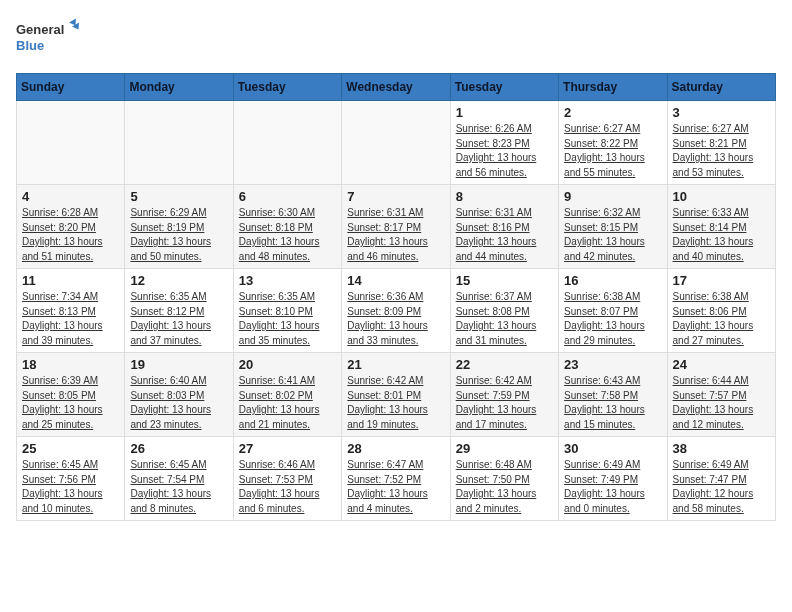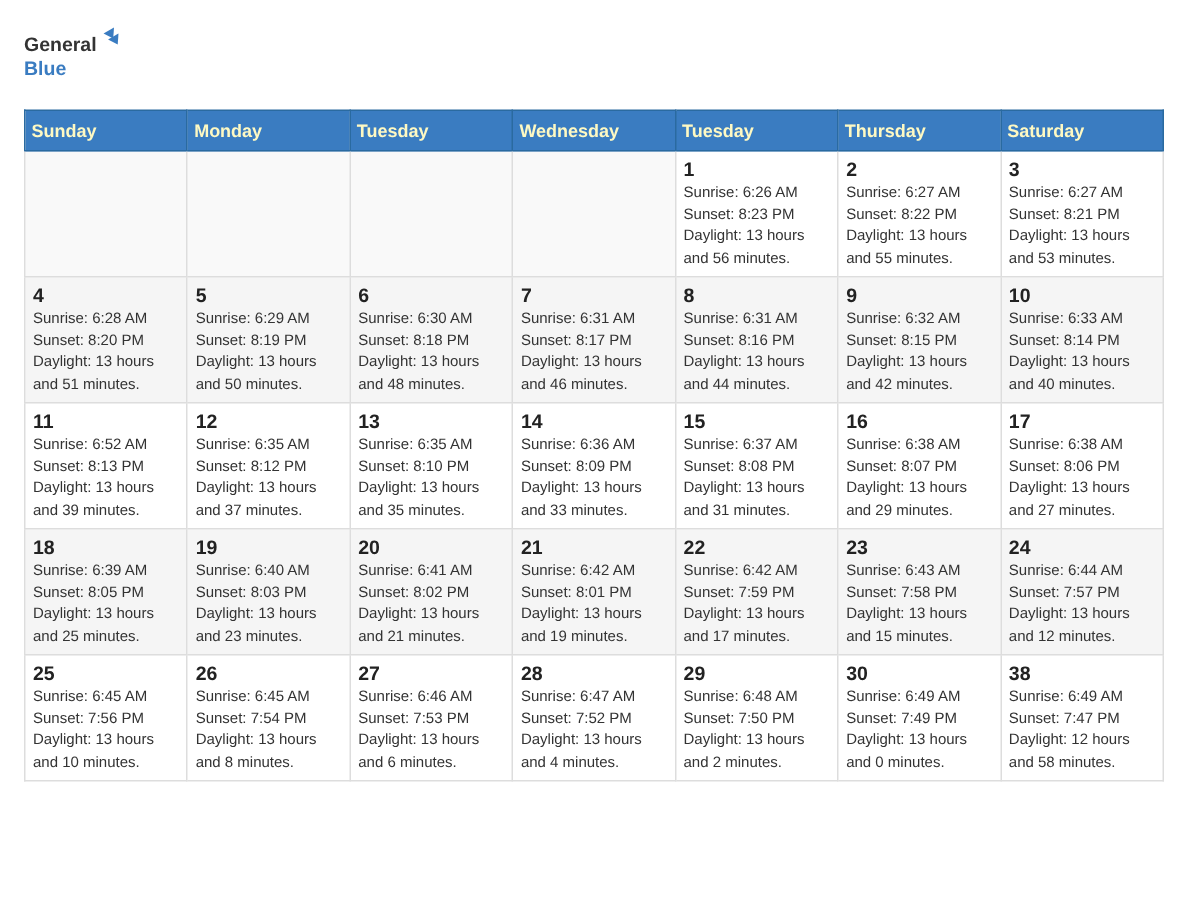--- a/index.html
+++ b/index.html
@@ -33,21 +33,21 @@
       font-size: 15px;
       color: #444;
     }
     table {
       width: 100%;
       border-collapse: collapse;
       table-layout: fixed;
     }
     th {
       background-color: #3a7cc1;
-      color: #fef9c3;
+      color: #0f172a;
       font-size: 12px;
       font-weight: bold;
       padding: 6px 4px;
       text-align: left;
       border: 1px solid #2a6aa0;
     }
     td {
       vertical-align: top;
       padding: 4px 5px;
       font-size: 10px;
@@ -63,20 +63,21 @@
       font-weight: bold;
       font-size: 13px;
       color: #222;
       display: block;
       margin-bottom: 2px;
     }
     .day-info {
       line-height: 1.45;
       font-size: 10px;
       color: #333;
+      text-decoration: underline;
     }
     tr:nth-child(even) td {
       background-color: #f5f5f5;
     }
     tr:nth-child(even) td.empty {
       background-color: #f5f5f5;
     }
   </style>
 </head>
 <body>
@@ -183,21 +184,21 @@
           <span class="day-number">10</span>
           <div class="day-info" style="white-space: pre-line;">Sunrise: 6:33 AM
 Sunset: 8:14 PM
 Daylight: 13 hours
 and 40 minutes.</div>
         </td>
       </tr>
       <tr>
         <td>
           <span class="day-number">11</span>
-          <div class="day-info" style="white-space: pre-line;">Sunrise: 6:52 AM
+          <div class="day-info" style="white-space: pre-line;">Sunrise: 7:34 AM
 Sunset: 8:13 PM
 Daylight: 13 hours
 and 39 minutes.</div>
         </td>
         <td>
           <span class="day-number">12</span>
           <div class="day-info" style="white-space: pre-line;">Sunrise: 6:35 AM
 Sunset: 8:12 PM
 Daylight: 13 hours
 and 37 minutes.</div>

